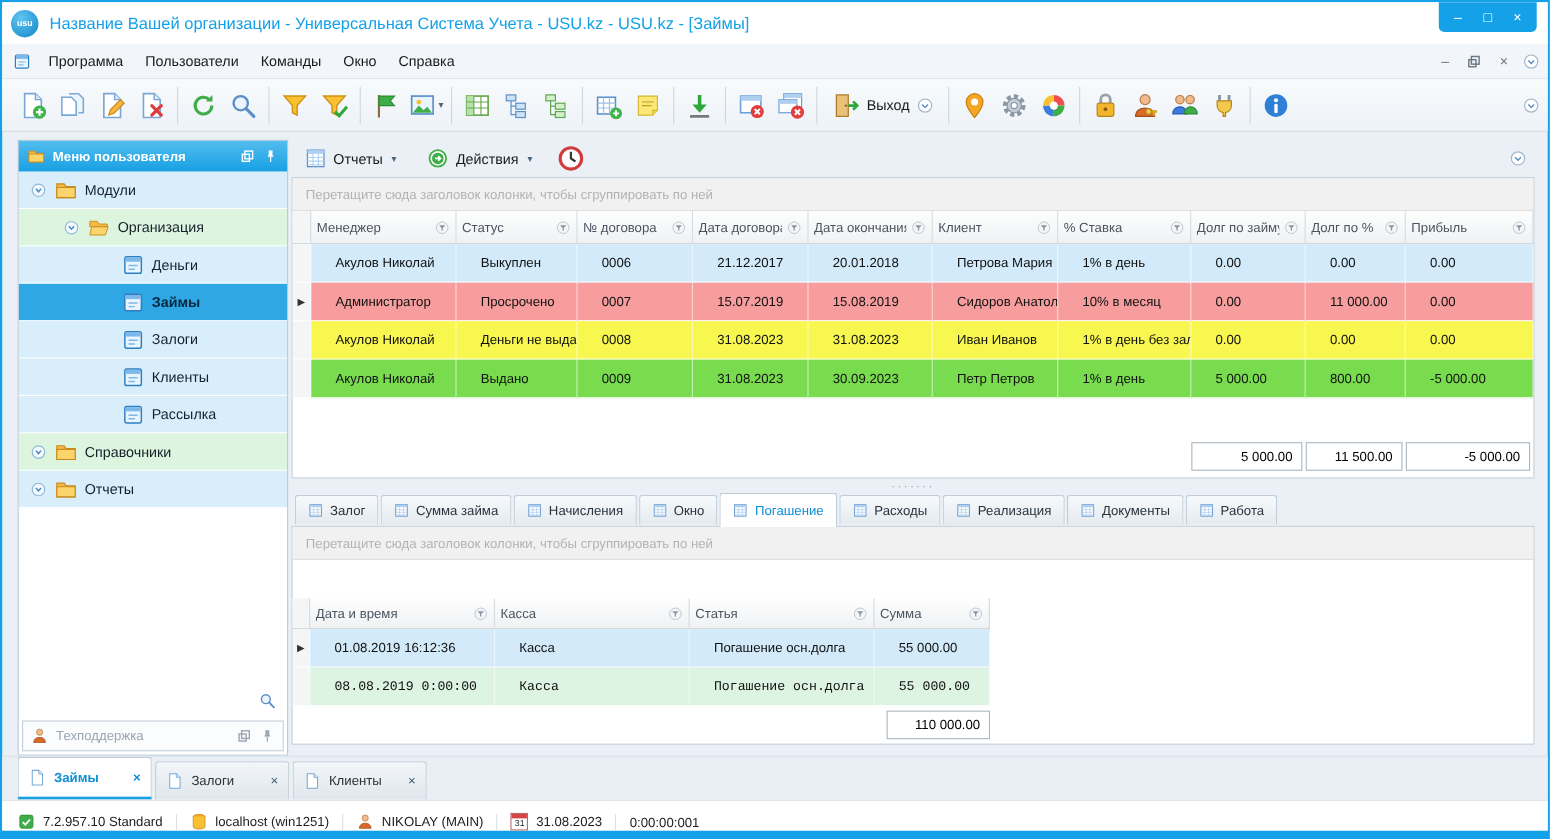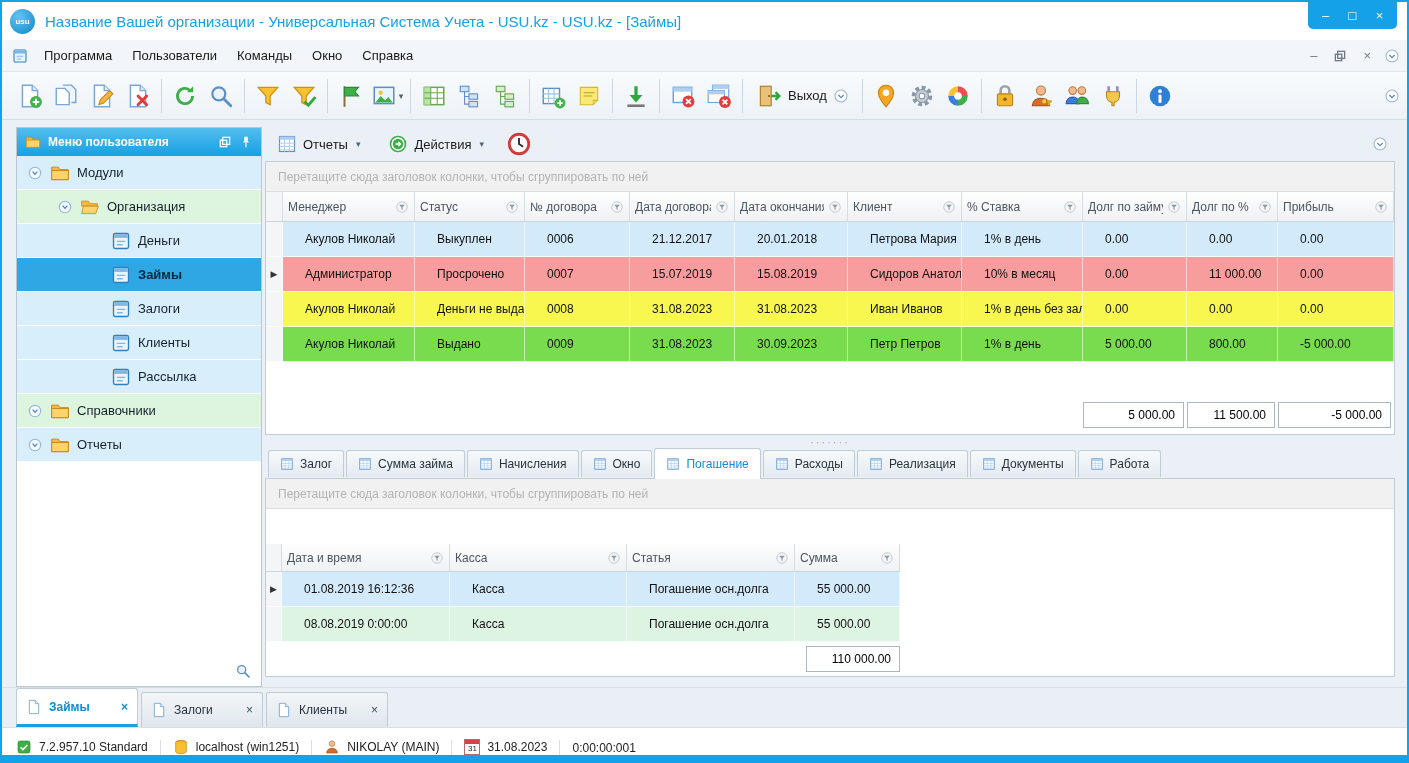--- a/index.html
+++ b/index.html
@@ -577,20 +577,32 @@
             </svg>
             <svg class="ic20">
               <use href="#i-folder"></use>
             </svg>
             <span>Отчеты</span>
           </div>
         </div>
       <div class="sb-search">
         <svg class="ic16">
             <use href="#i-search"></use>
+          </svg>
+      </div>
+      <div class="sb-support">
+        <svg class="ic16">
+            <use href="#i-person"></use>
+          </svg>
+        <span class="sp">Техподдержка</span>
+        <svg class="ic14" style="color:#9aa6b1">
+            <use href="#i-restore"></use>
+          </svg>
+        <svg class="ic14" style="color:#9aa6b1">
+            <use href="#i-pushpin"></use>
           </svg>
       </div>
     </aside>
 
     <section class="main">
 
       <div class="main-tb">
         <div class="mt-btn">
           <svg class="ic20">
               <use href="#i-reports"></use>
@@ -839,21 +851,21 @@
               </div>
             </div>
           <div class="sg-rows">
               <div class="g-row r-blue" style="grid-template-columns: var(--cols-sub);">
                 <div class="g-cell g-ind">▶</div>
                 <div class="g-cell">01.08.2019 16:12:36</div>
                 <div class="g-cell">Касса</div>
                 <div class="g-cell">Погашение осн.долга</div>
                 <div class="g-cell">55 000.00</div>
               </div>
-              <div class="g-row r-palegreen" style="grid-template-columns: var(--cols-sub);">
+              <div class="g-row r-palegreen" style="grid-template-columns: var(--cols-sub); font-family: Liberation Mono, monospace;">
                 <div class="g-cell g-ind"></div>
                 <div class="g-cell">08.08.2019 0:00:00</div>
                 <div class="g-cell">Касса</div>
                 <div class="g-cell">Погашение осн.долга</div>
                 <div class="g-cell">55 000.00</div>
               </div>
             </div>
           <div class="d-sumrow">
             <div class="sum-box">110 000.00</div>
           </div>

